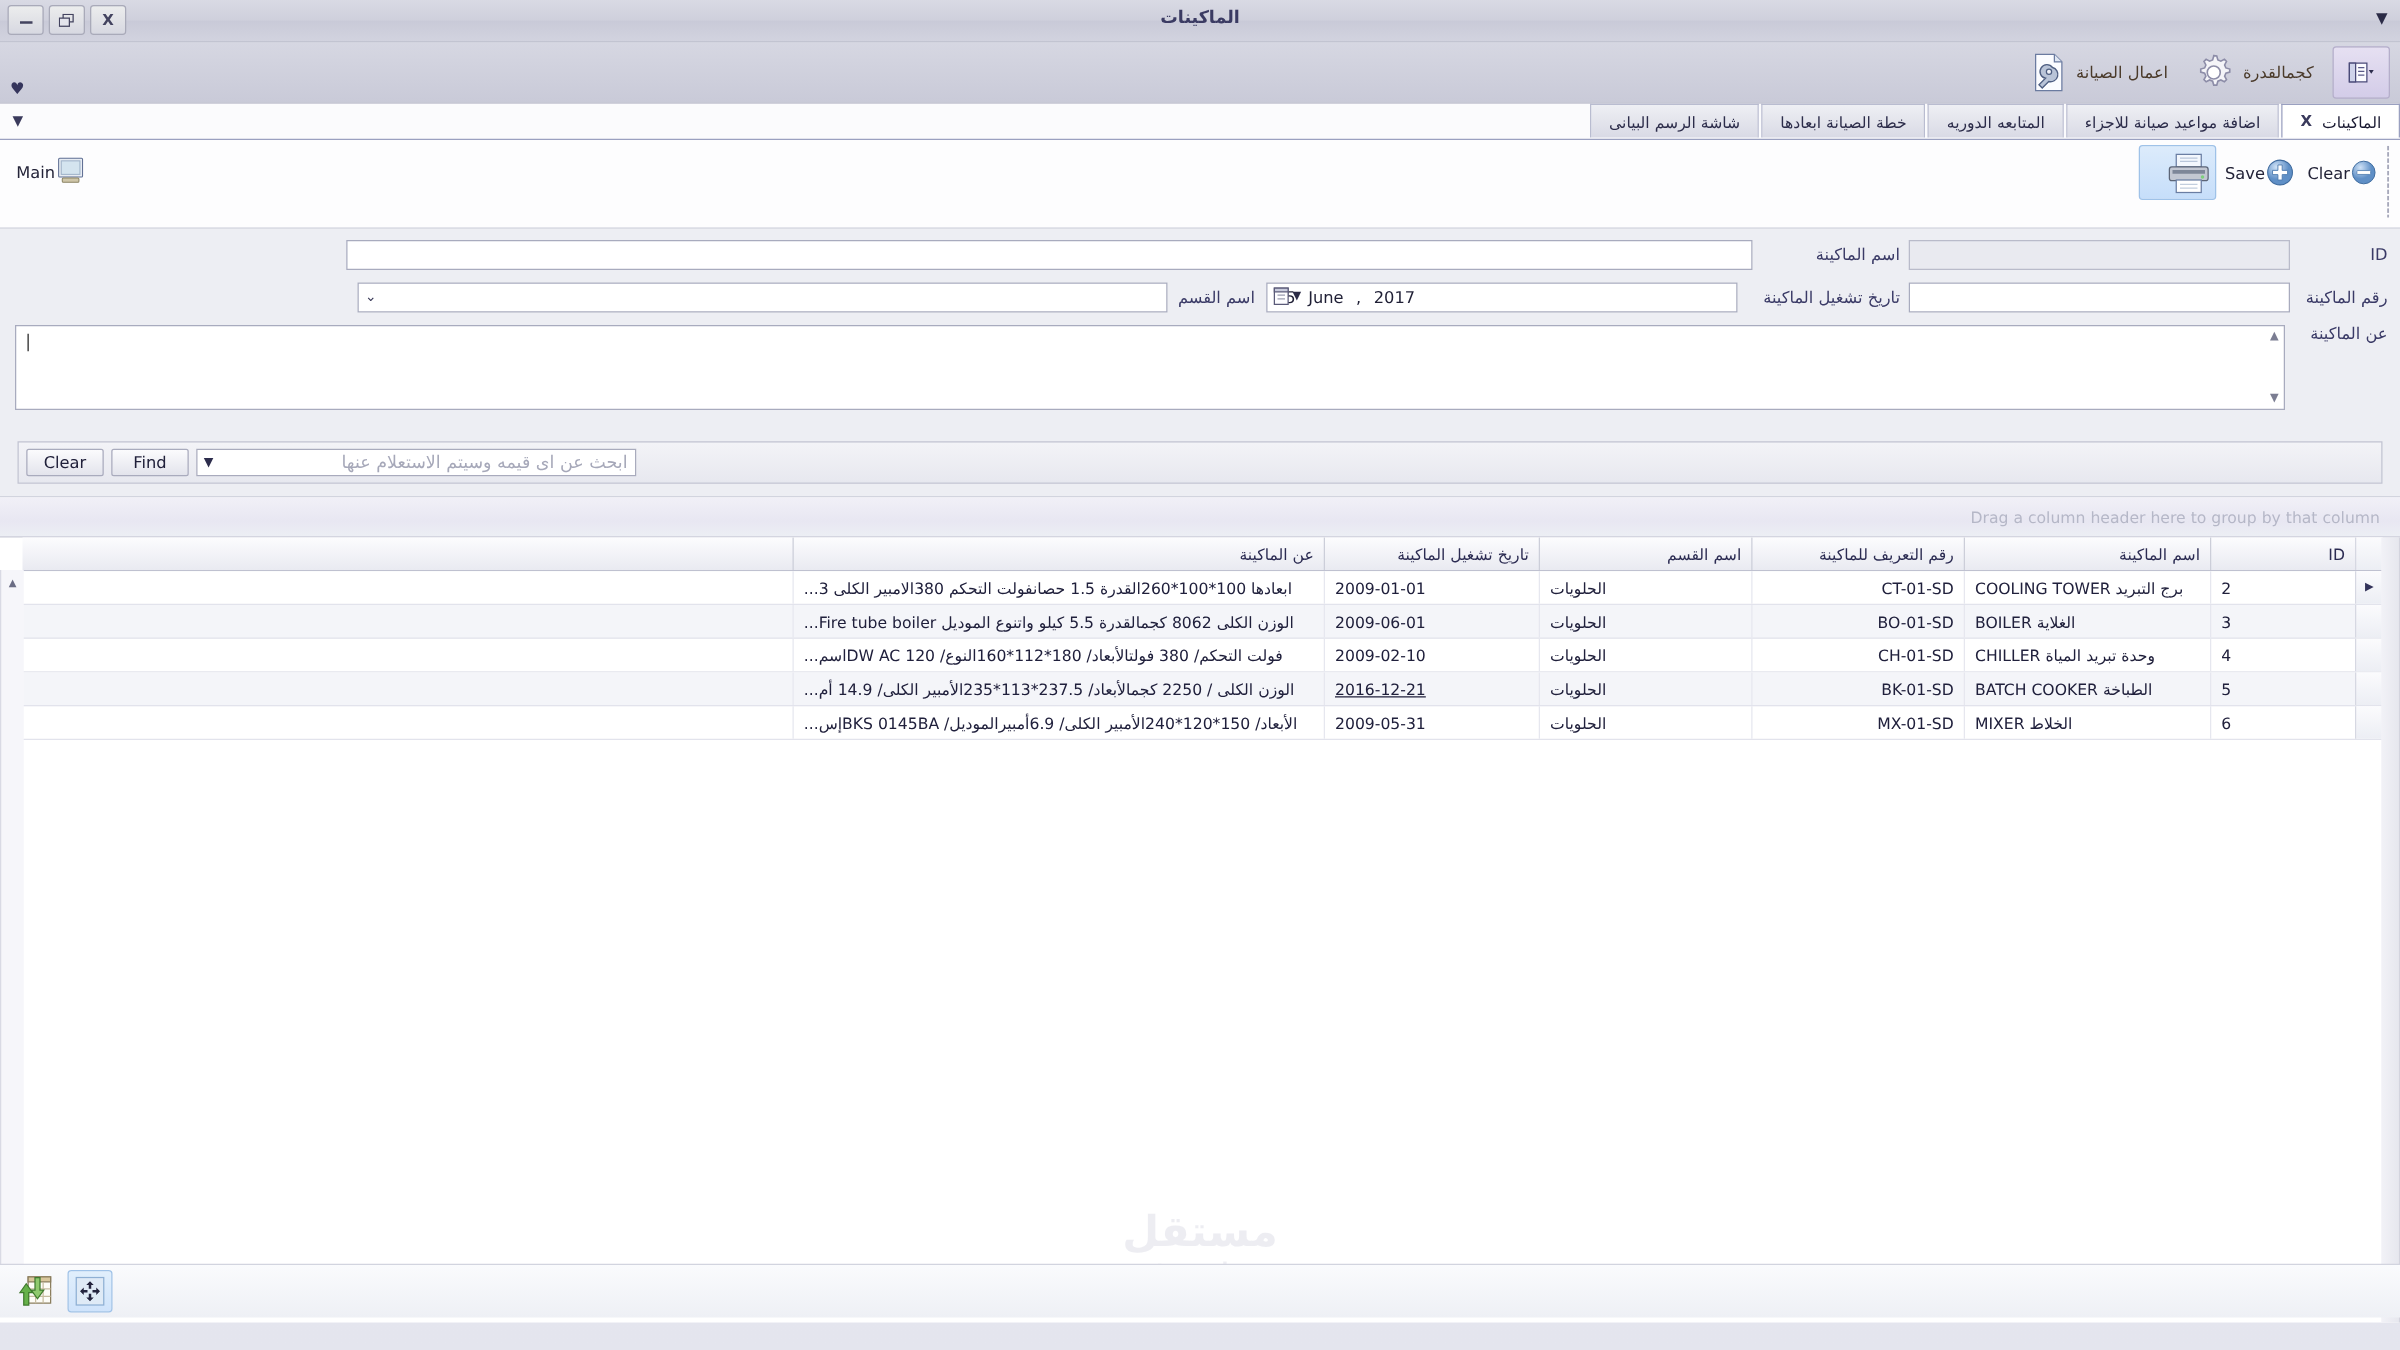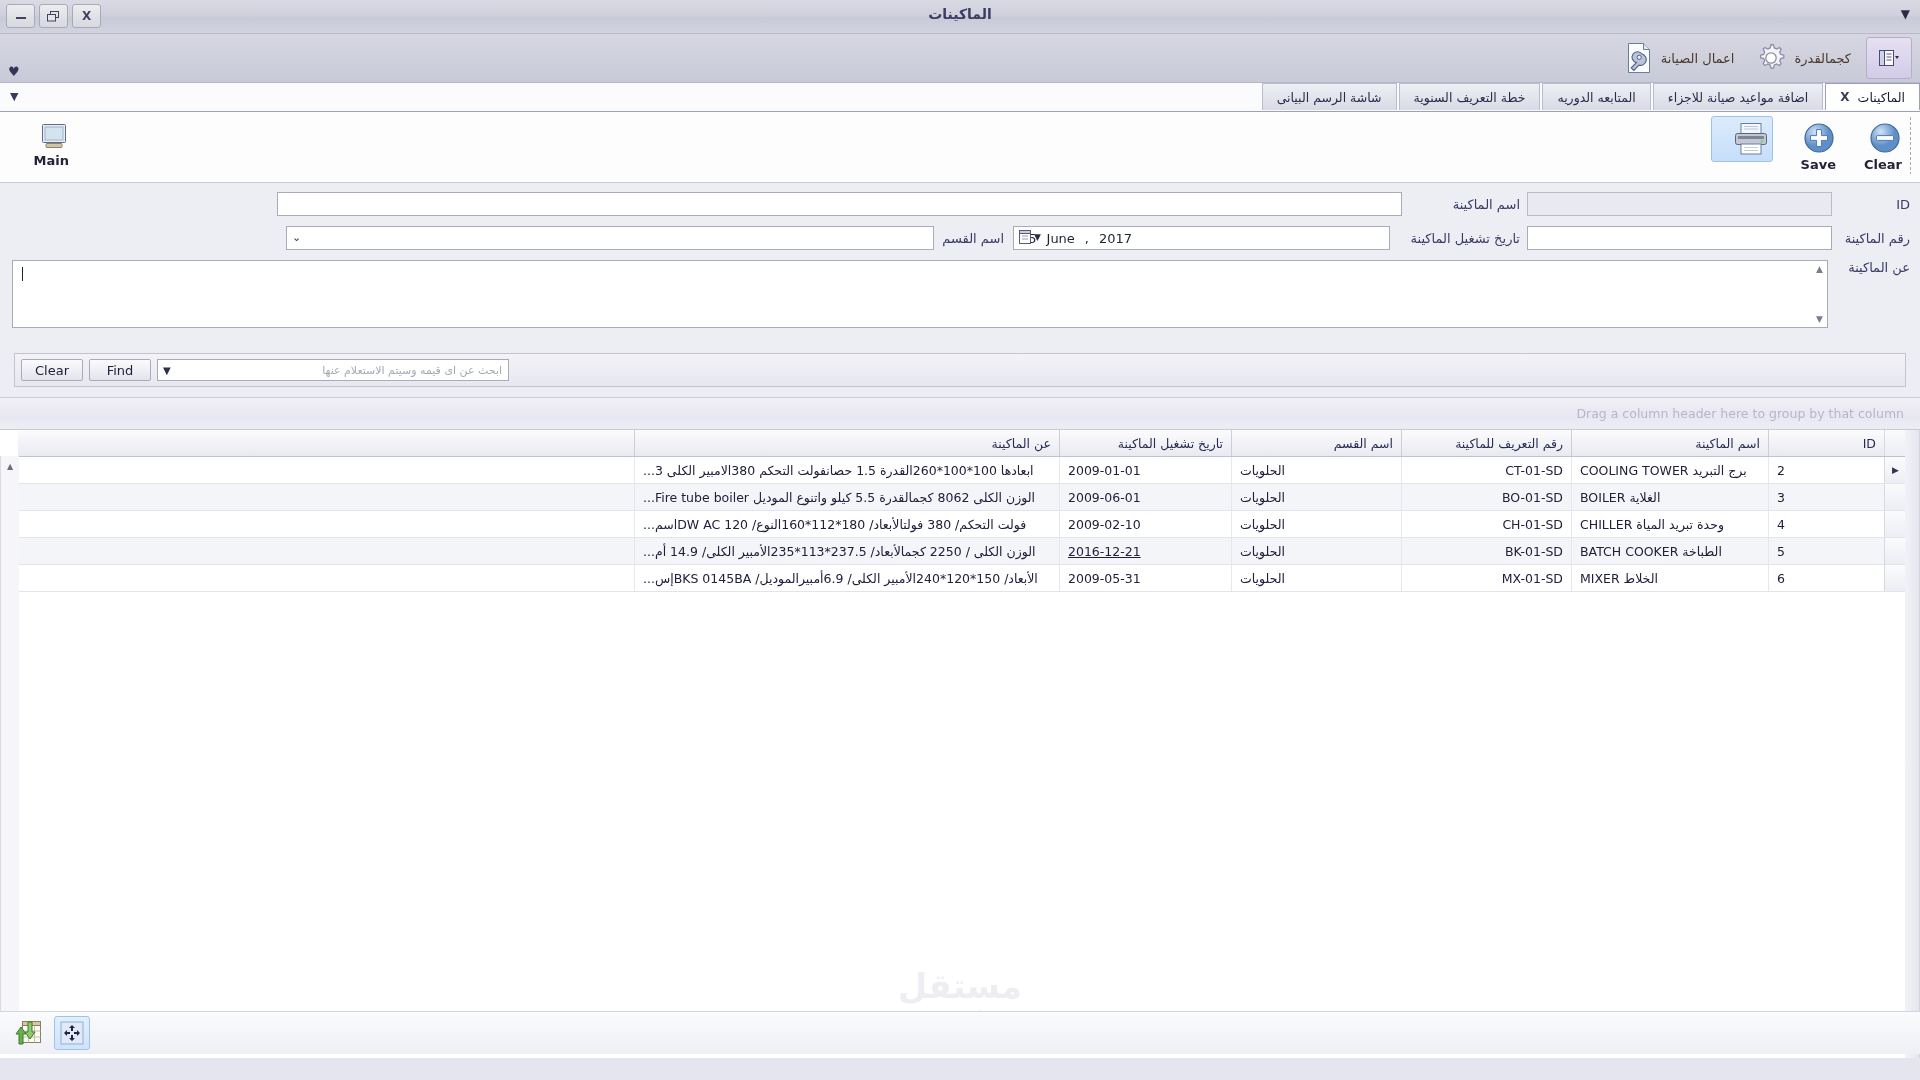--- a/index.html
+++ b/index.html
@@ -53,22 +53,22 @@
   .tab.active{background:#ffffff;color:#1a1a32;border-color:#9aa0c0;
     position:relative;z-index:2;}
   .tab-close{font-size:12px;color:#3a3a5c;font-weight:bold;cursor:pointer;}
   .tabstrip-caret{position:absolute;left:10px;top:7px;font-size:11px;color:#3a3a5c;cursor:pointer;}
 
   
   .toolbar{position:relative;height:70px;background:#fdfdfe;
     border-bottom:1px solid #c9cbd8;}
   .tool-left{position:absolute;left:10px;top:6px;display:flex;}
   .tool-right{position:absolute;right:6px;top:4px;display:flex;align-items:flex-start;gap:4px;}
-  .toolbtn{display:flex;flex-direction:column;align-items:flex-start;justify-content:flex-start;
-    width:56px;padding:4px 2px 2px;cursor:pointer;border:1px solid transparent;border-radius:3px;font-weight:bold;}
+  .toolbtn{display:flex;flex-direction:row;align-items:center;justify-content:flex-start;
+    width:56px;padding:4px 2px 2px;cursor:pointer;border:1px solid transparent;border-radius:3px;}
   .toolbtn span{font-size:13px;color:#232338;margin-top:2px;}
   .toolbtn.selected{border-color:#9fc2e8;background:linear-gradient(180deg,#dcebfb,#c6defa);}
   .tool-sep{width:3px;height:58px;margin-right:2px;
     background-image:radial-gradient(#a7a9bb 1px,transparent 1px);
     background-size:3px 5px;}
 
   
   .form{position:relative;background:#edeef3;padding:0;height:214px;
     border-bottom:1px solid #c9cbd8;}
   .frow{position:absolute;display:flex;align-items:center;}
@@ -90,21 +90,21 @@
   
   .findbar{position:absolute;left:14px;right:14px;bottom:10px;height:32px;
     background:linear-gradient(180deg,#f3f3f7,#e7e8ef);border:1px solid #c2c4d2;
     display:flex;align-items:center;direction:ltr;padding:0 6px;gap:6px;}
   .findbtn{height:22px;min-width:62px;box-sizing:border-box;border:1px solid #a9abbd;border-radius:2px;
     background:linear-gradient(180deg,#fbfbfd,#e3e4ec);font-size:13px;color:#20203a;cursor:pointer;
     display:flex;align-items:center;justify-content:center;font-family:inherit;}
   .findinput{position:relative;height:22px;width:352px;box-sizing:border-box;
     border:1px solid #a9abbd;background:#ffffff;direction:rtl;display:flex;align-items:center;
     justify-content:flex-start;padding:0 6px;}
-  .findinput .ph{font-size:11px;color:#a6a8b9;}
+  .findinput .ph{font-size:14px;color:#a6a8b9;}
   .findinput .dd{position:absolute;left:5px;top:5px;font-size:10px;color:#2d2d4d;}
 
   
   .gridwrap{position:relative;background:#ffffff;height:660px;}
   .groupbar{height:32px;box-sizing:border-box;
     background:linear-gradient(180deg,#f1f0f7 0%,#e8e7f2 60%,#eceef4 100%);
     border-bottom:1px solid #c8c9d6;display:flex;align-items:center;
     justify-content:flex-start;padding:0 16px;}
   .groupbar span{font-size:12.5px;color:#b5b7c7;}
   .gridhead{display:flex;direction:rtl;height:26px;
@@ -220,21 +220,21 @@
         <span>الماكينات</span>
         <span class="tab-close">X</span>
       </div>
       <div class="tab">
         <span>اضافة مواعيد صيانة للاجزاء</span>
       </div>
       <div class="tab">
         <span>المتابعه الدوريه</span>
       </div>
       <div class="tab">
-        <span>خطة التعريف السنوية</span>
+        <span>خطة الصيانة ابعادها</span>
       </div>
       <div class="tab">
         <span>شاشة الرسم البيانى</span>
       </div>
     </div>
     <div class="tabstrip-caret">▼</div>
   </div>
 
   <div class="toolbar">
 

